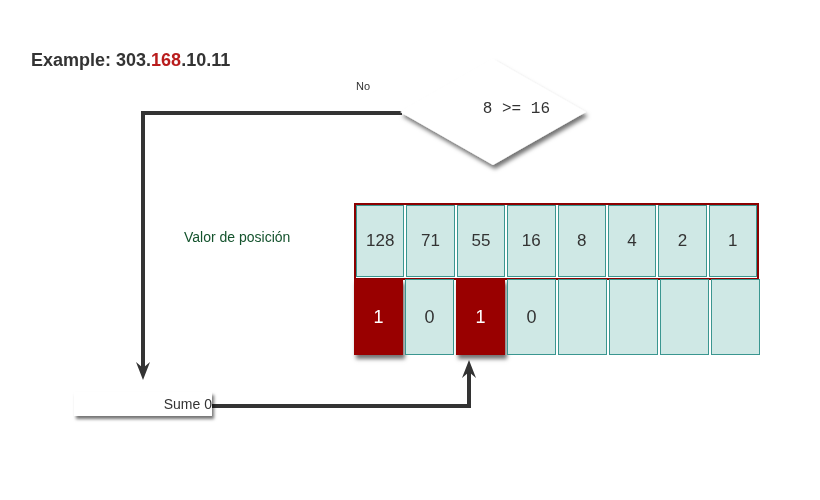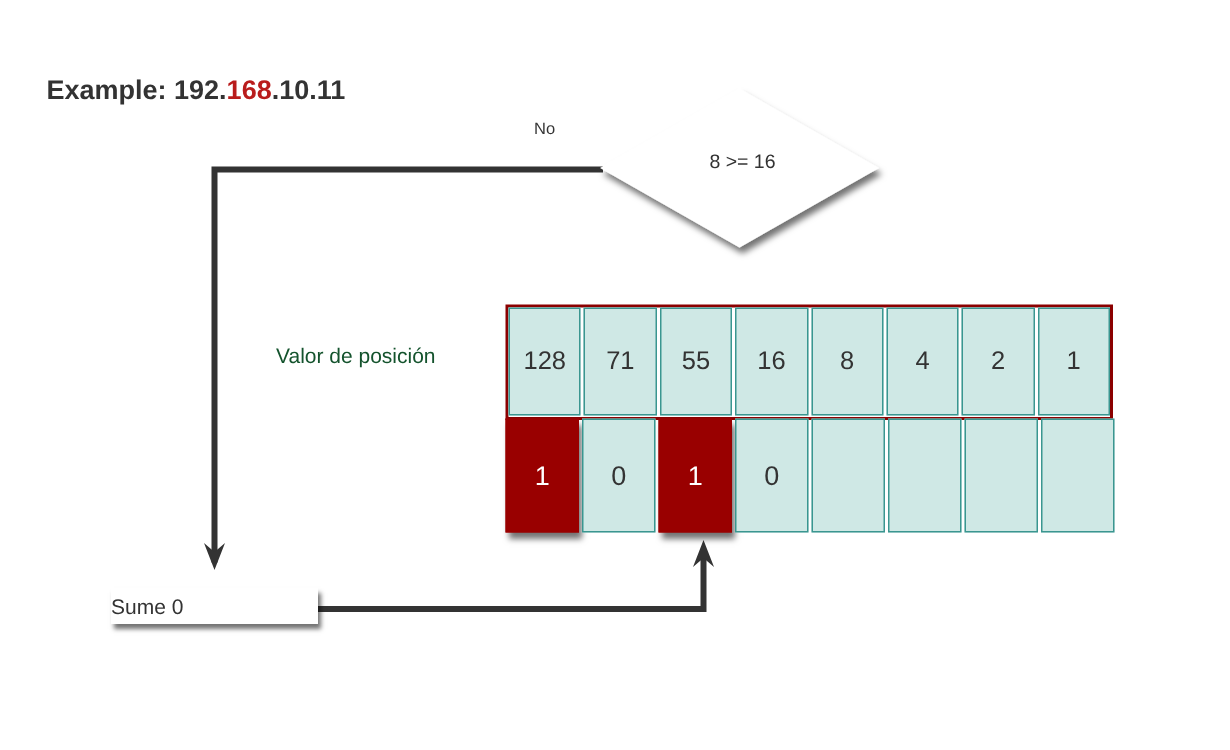--- a/index.html
+++ b/index.html
@@ -1,36 +1,36 @@
 <!DOCTYPE html>
 <html><head>
 <meta charset="utf-8">
 <style>
   html, body { margin:0; padding:0; background:#ffffff; }
   body { width:820px; height:500px; position:relative; overflow:hidden; font-family:"Liberation Sans", sans-serif; color:#333; }
   .title { position:absolute; left:31px; top:50px; font-size:18px; font-weight:bold; color:#333; }
   .title .hl { color:#b91c1c; }
   .no-label { position:absolute; left:356px; top:80px; font-size:11px; color:#333; }
-  .decision-text { position:absolute; left:440px; top:100px; width:110px; text-align:center; font-size:13px; color:#333; }
+  .decision-text { position:absolute; left:440px; top:100px; width:110px; text-align:right; font-size:16px; color:#333;font-family:Liberation Mono, monospace; }
   .pos-label { position:absolute; left:156px; top:229px; font-size:14px; color:#14532d;margin-left:28px; }
-  .grid { position:absolute; left:289px; top:203px;padding-left:48px; }
+  .grid { position:absolute; left:306px; top:203px;padding-left:48px; }
   .row { display:flex; }
   .cell { width:49px; height:73px; background:#cfe8e5; border:1.5px solid #3a9690; box-sizing:border-box; margin-right:2px; display:flex; align-items:center; justify-content:center; font-size:17px; color:#333; }
   .row.top { border:2.5px solid #8b0000; width:405px; box-sizing:border-box; height:77px; align-items:stretch; }
   .row.top .cell { height:72px; }
   .row.bottom { margin-top:-1px; }
   .row.bottom .cell { height:76px; font-size:18px; }
   .cell.on { background:#990000; color:#fff; font-size:24px; box-shadow:2px 4px 4px rgba(0,0,0,0.55); border-color:#990000; }
-  .sum-box { position:absolute; left:74px; top:392px; width:138px; height:24px; background:#fff; box-shadow:2px 3px 3px rgba(0,0,0,0.55); font-size:14px; text-align:left; line-height:24px; color:#333; }
+  .sum-box { position:absolute; left:74px; top:392px; width:138px; height:24px; background:#fff; box-shadow:2px 3px 3px rgba(0,0,0,0.55); font-size:14px; text-align:right; line-height:24px; color:#333; }
   svg.lines { position:absolute; left:0; top:0; }
 </style>
 </head>
 <body>
 
-<div class="title"><span>Example: 192.</span><span class="hl">168</span><span>.10.11</span></div>
+<div class="title"><span>Example: 303.</span><span class="hl">168</span><span>.10.11</span></div>
 
 <svg class="lines" width="820" height="500">
   <defs>
     <filter id="sh" x="-20%" y="-20%" width="140%" height="160%">
       <feDropShadow dx="2" dy="4" stdDeviation="2" flood-color="#000" flood-opacity="0.55"></feDropShadow>
     </filter>
   </defs>
 
   <polyline points="402,113 143,113 143,375" fill="none" stroke="#333" stroke-width="4"></polyline>
   <polygon points="136,362 143,380 150,362 143,368" fill="#333"></polygon>

